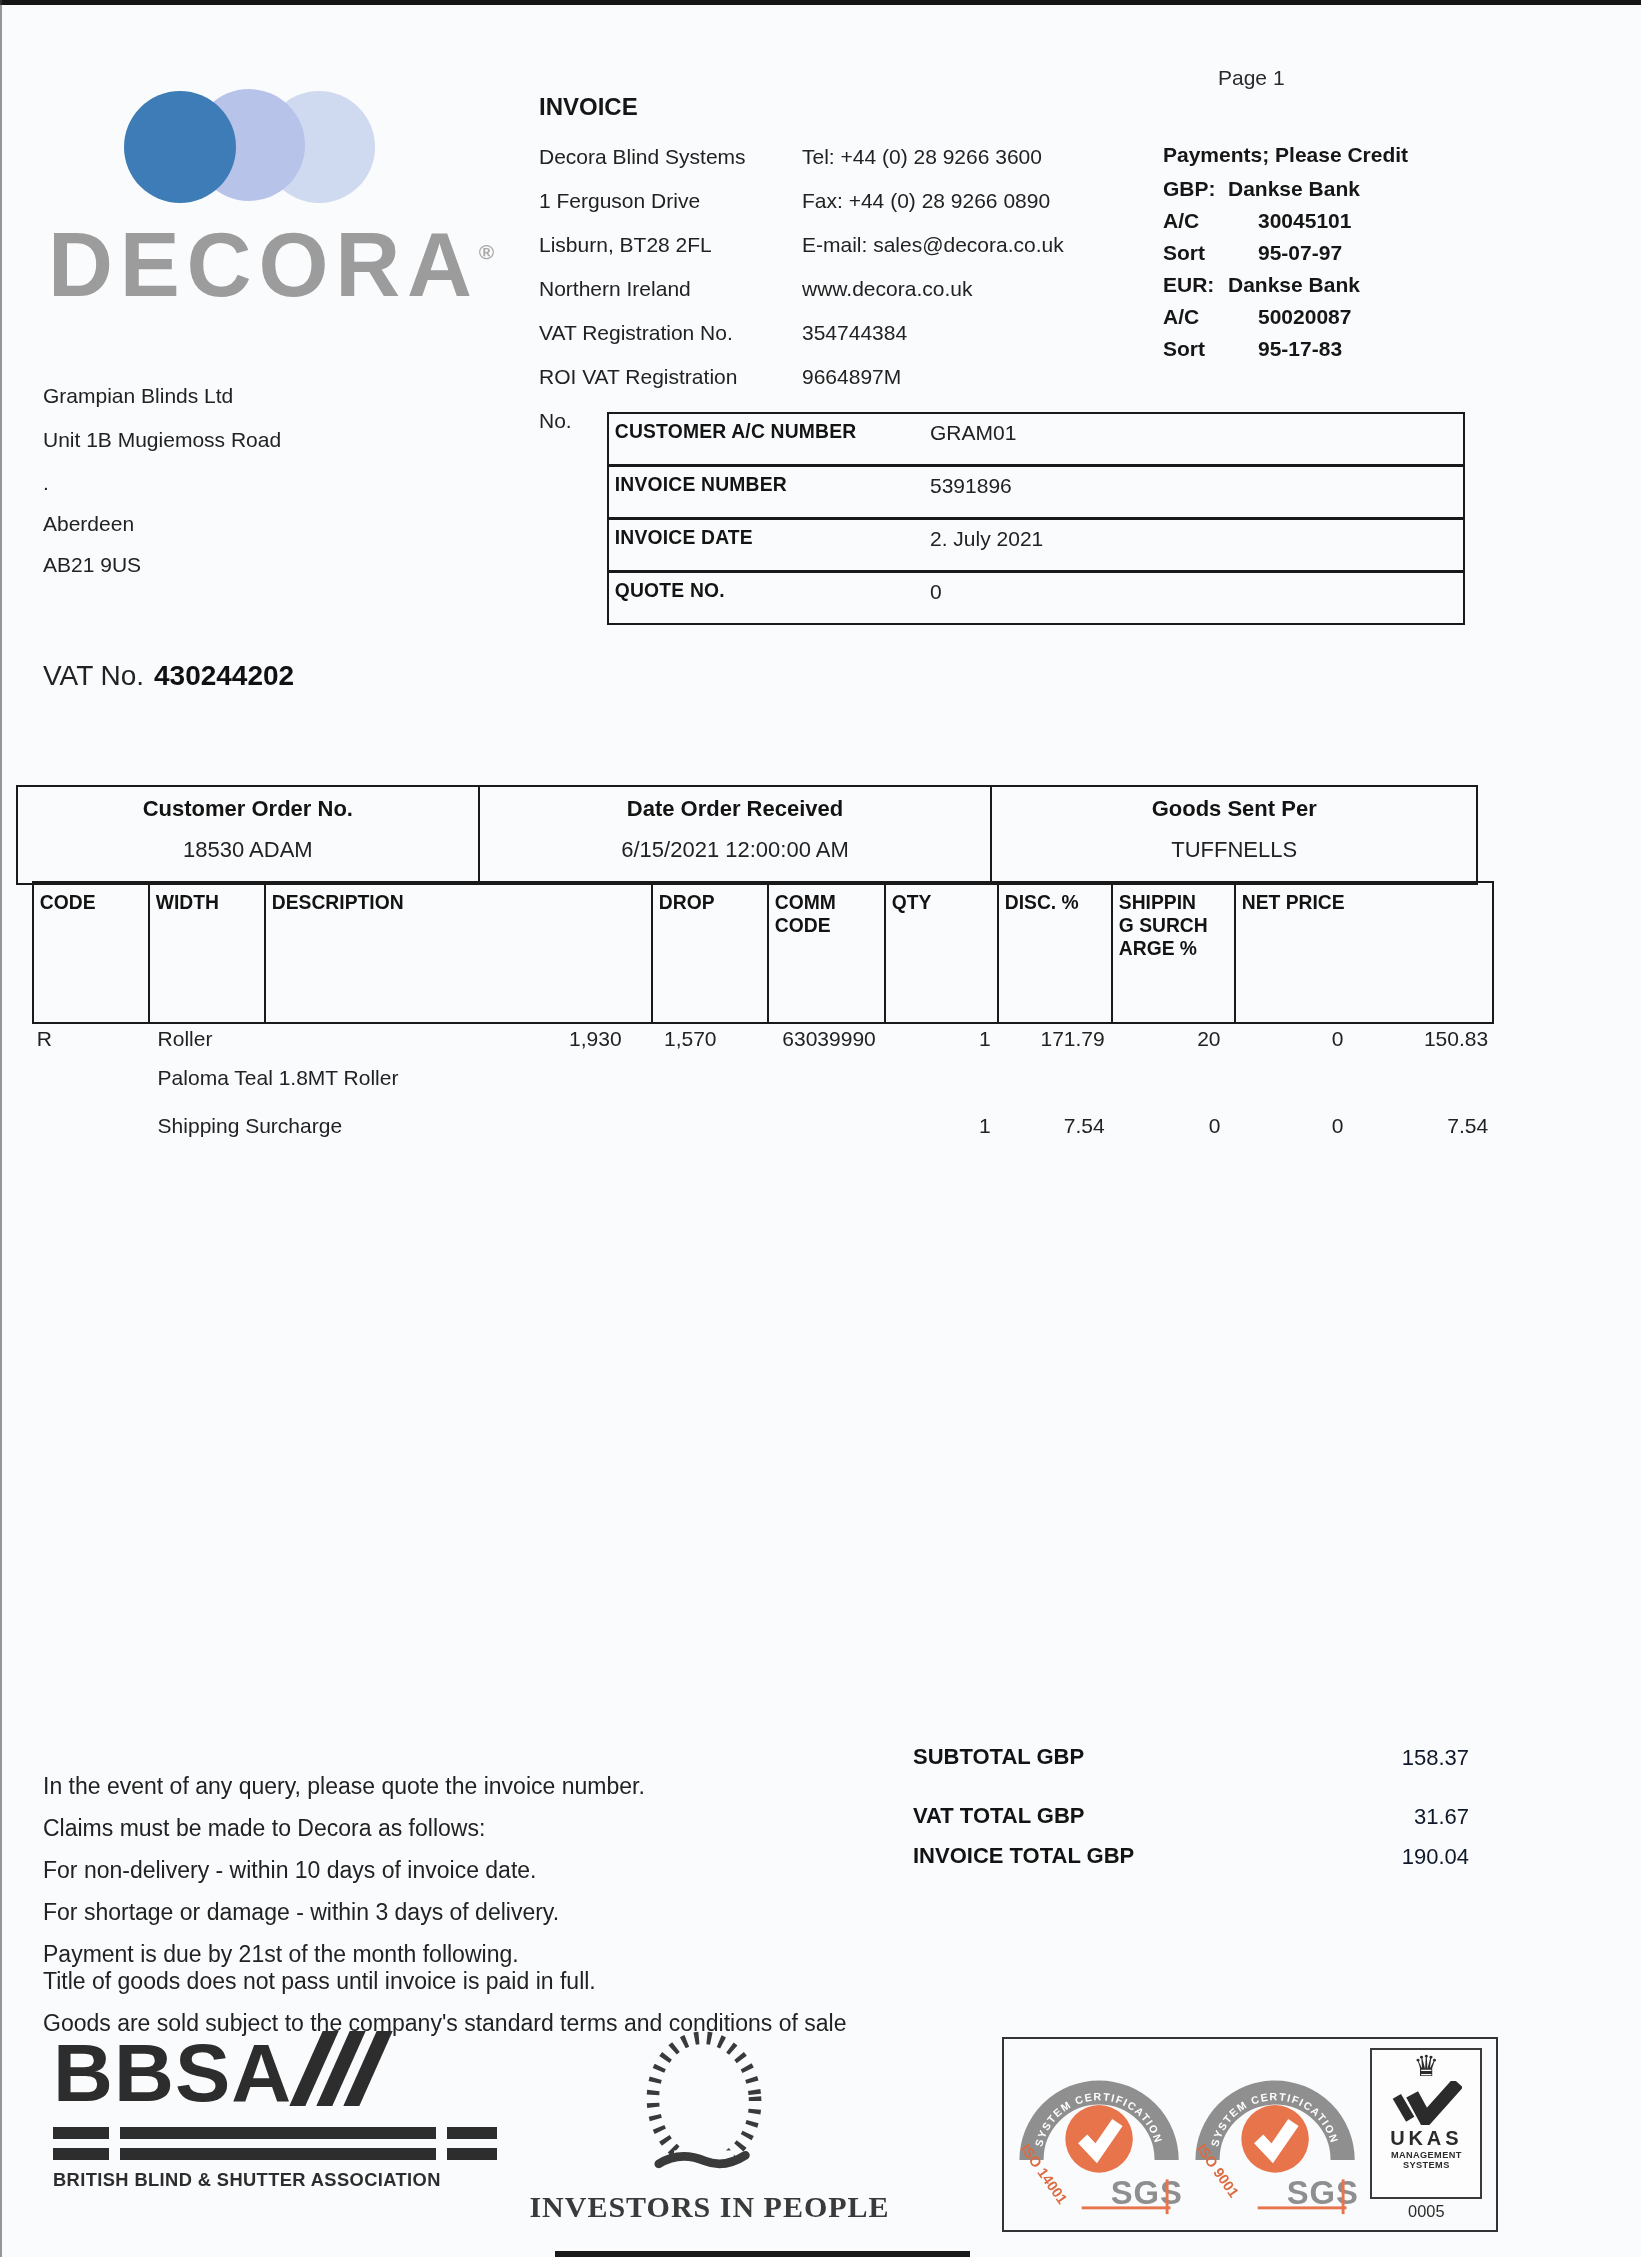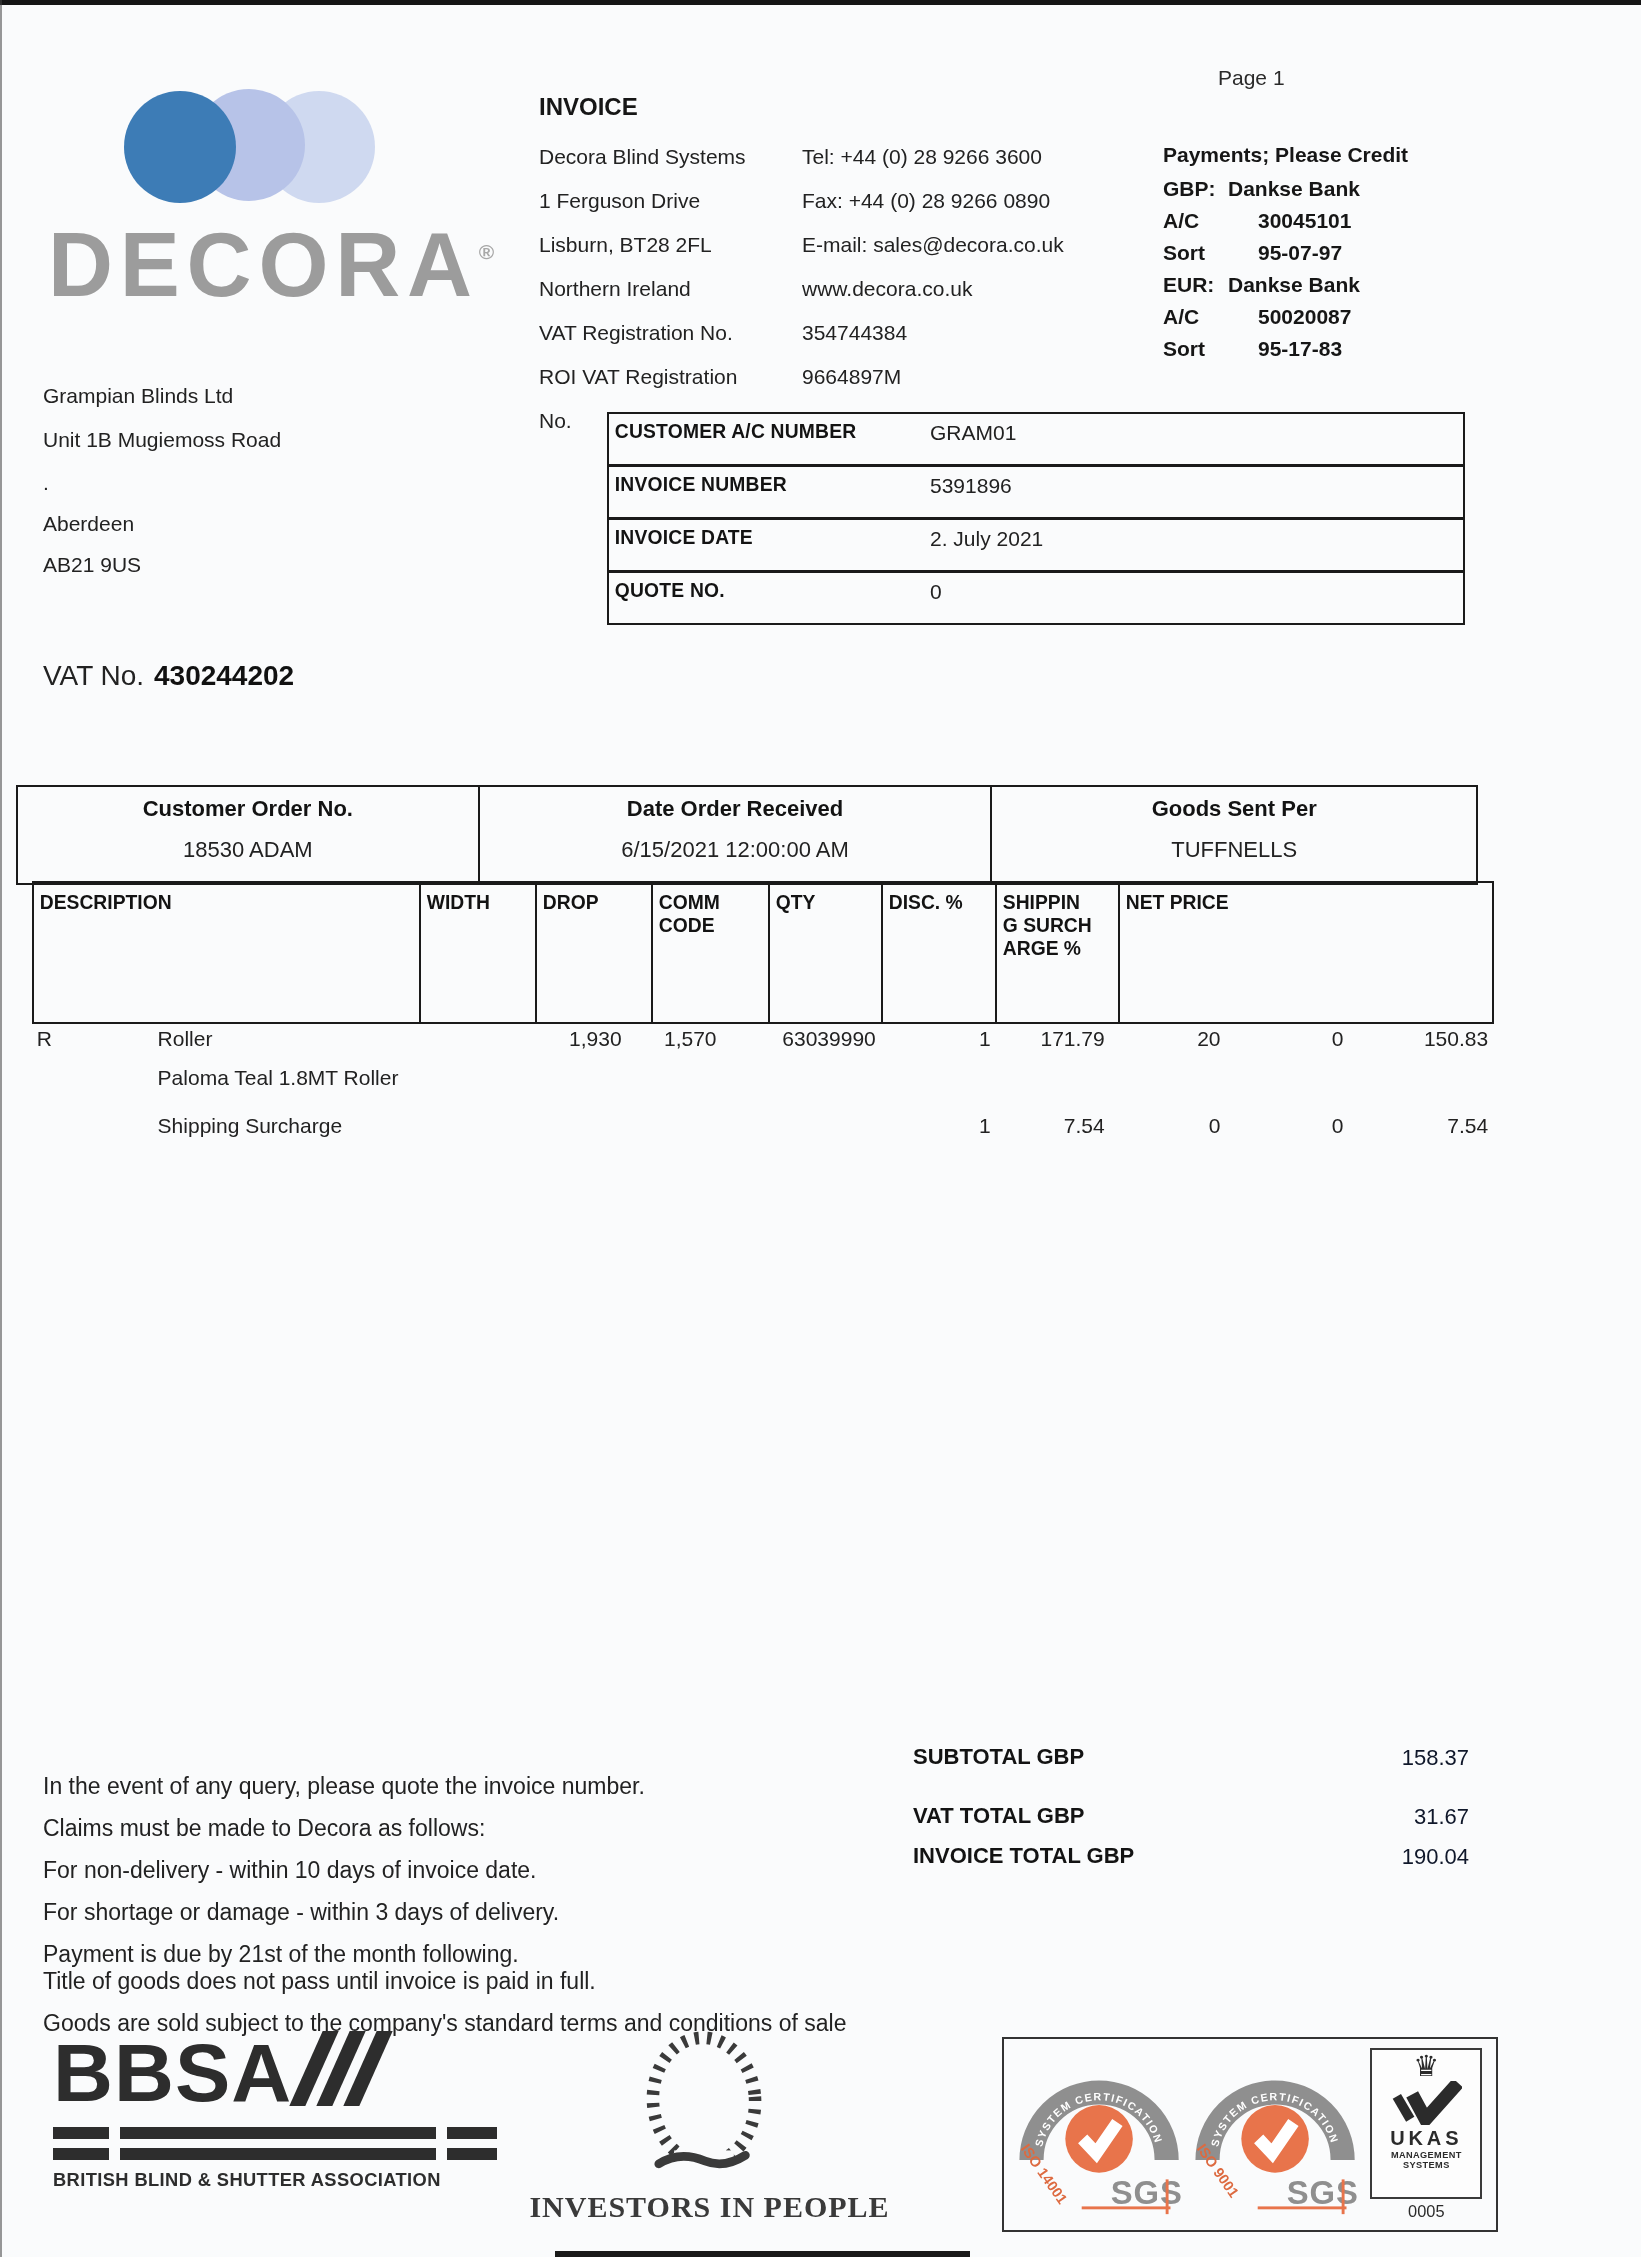--- a/index.html
+++ b/index.html
@@ -179,22 +179,23 @@
       <div class="lbl">Date Order Received</div>
       <div class="val">6/15/2021 12:00:00 AM</div>
     </div>
     <div class="order-col" style="width:484px;">
       <div class="lbl">Goods Sent Per</div>
       <div class="val">TUFFNELLS</div>
     </div>
   </div>
 
   <div class="abs items-head">
+    <div class="h-cell" style="width:116px;">CODE</div>
+    <div class="h-cell" style="width:116px;">WIDTH</div>
     <div class="h-cell" style="width:387px;">DESCRIPTION</div>
-    <div class="h-cell" style="width:116px;">WIDTH</div>
     <div class="h-cell" style="width:116px;">DROP</div>
     <div class="h-cell" style="width:117px;"><span class="force-narrow" style="width:71px;">COMM CODE</span></div>
     <div class="h-cell" style="width:113px;">QTY</div>
     <div class="h-cell" style="width:114px;">DISC. %</div>
     <div class="h-cell" style="width:123px;"><span class="force-break">SHIPPING SURCHARGE %</span></div>
     <div class="h-cell" style="width:137px;">NET PRICE</div>
   </div>
 
   <div class="abs item-row" style="top:1027px;">
     <div class="i-cell w0">R</div>

